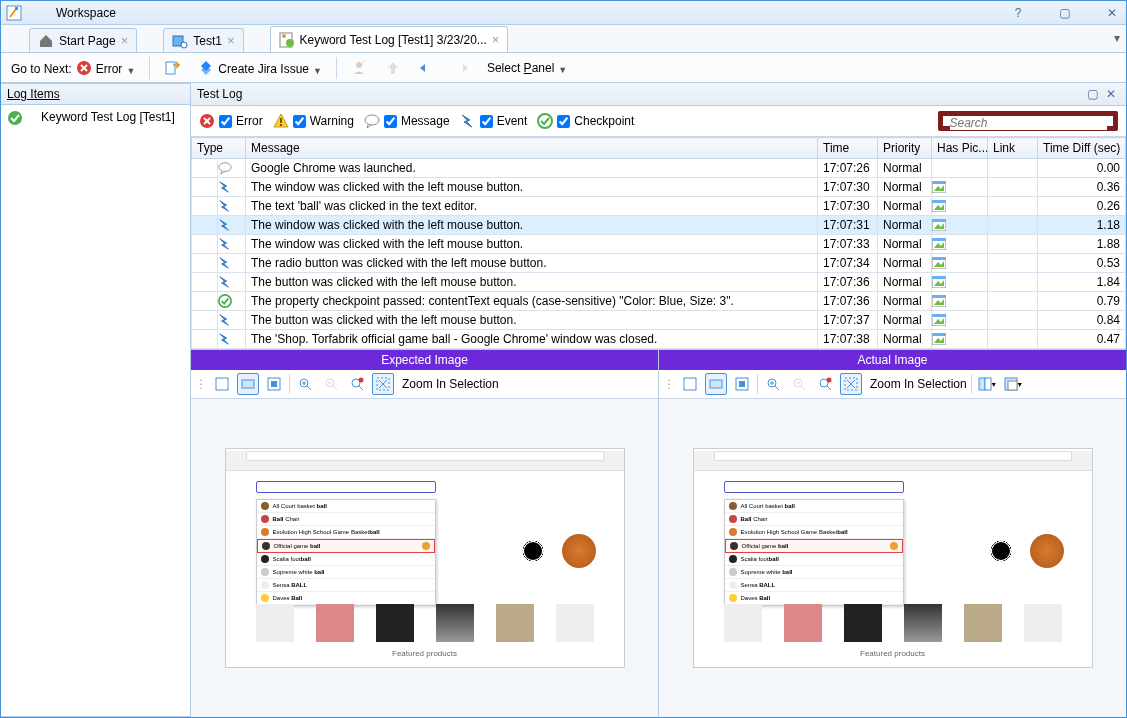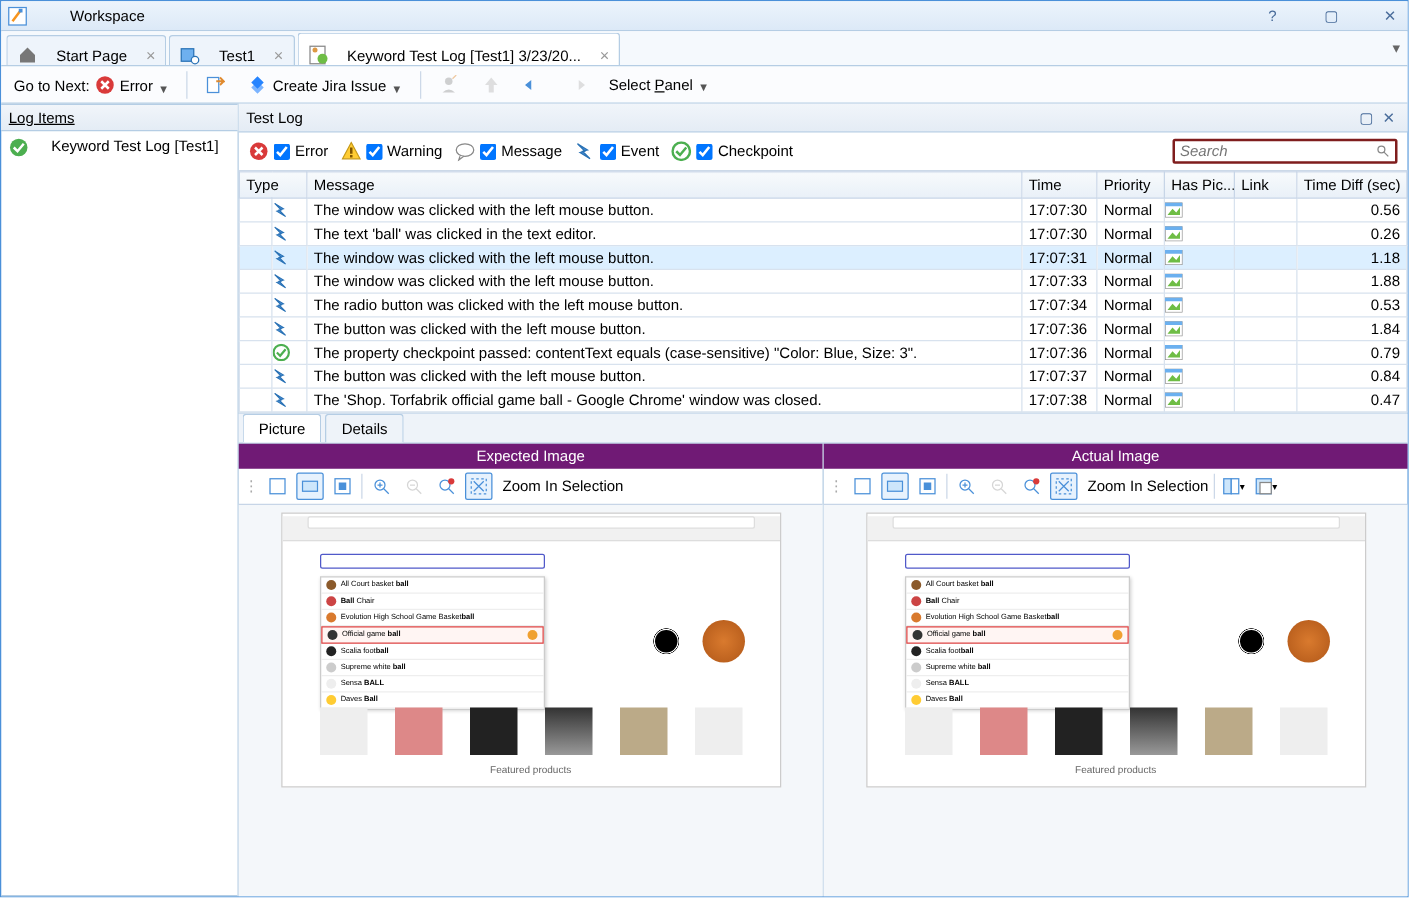--- a/index.html
+++ b/index.html
@@ -3,21 +3,21 @@
 <meta charset="utf-8">
 <style>
 * { box-sizing: border-box; margin: 0; padding: 0; }
 body { font-family: "Segoe UI", Tahoma, Arial, sans-serif; font-size: 12px; background: #fff; color: #000; overflow: hidden; }
 .window { width: 1127px; height: 718px; border: 1px solid #4a90d9; display: flex; flex-direction: column; }
 .titlebar { height: 24px; background: linear-gradient(#ecf4fc,#dce9f7); border-bottom: 1px solid #b5cde4; display: flex; align-items: center; padding: 0 5px; gap: 29px; }
 .titlebar .icon { width:16px; height:16px; margin-right:5px; }
 .titlebar-spacer { flex:1; }
 .titlebar-btn { width:18px; height:16px; display:flex; align-items:center; justify-content:center; color:#4a6d9b; cursor:pointer; }
 .tabs-row { height: 28px; background:#f5f9fd; border-bottom:1px solid #b5cde4; display:flex; align-items:flex-end; padding-left:4px; position:relative; }
-.tab { height:24px; display:flex; align-items:flex-end; padding:0 8px; border:1px solid #b5cde4; border-bottom:none; background:#eef4fb; margin-right:2px; border-radius:3px 3px 0 0; cursor:pointer; gap:15px; }
+.tab { height:24px; display:flex; align-items:center; padding:0 8px; border:1px solid #b5cde4; border-bottom:none; background:#eef4fb; margin-right:2px; border-radius:3px 3px 0 0; cursor:pointer; gap:5px;margin-left:24px; }
 .tab.active { background:#fff; height:26px; }
 .tab .close { color:#999; font-size:13px; }
 .tabs-dd { position:absolute; right:6px; top:6px; color:#666; }
 .toolbar { height:30px; border-bottom:1px solid #b5cde4; display:flex; align-items:center; padding:0 6px; gap:10px; background:#fbfcfe; }
 .toolbar .sep { width:1px; height:22px; background:#ccd8e8; }
 .tbtn { display:flex; align-items:flex-end; gap:4px; cursor:pointer; padding:2px 4px; }
 .tbtn.disabled { opacity:.45; cursor:default; }
 .dropdown-caret { font-size:9px; color:#555; }
 .body { flex:1; display:flex; min-height:0; }
 .left-col { width:190px; display:flex; flex-direction:column; border-right:1px solid #b5cde4; }
@@ -26,44 +26,44 @@
 .tree-item { display:flex; align-items:flex-start; gap:18px; padding:1px 0; cursor:pointer; }
 .info-panel { }
 .info-body { padding:4px 6px; }
 .info-body div { line-height:18px; }
 .right-col { flex:1; display:flex; flex-direction:column; min-width:0; }
 .testlog-hdr { background:linear-gradient(#f1f5fa,#e4ecf5); border-bottom:1px solid #b5cde4; padding:3px 6px; display:flex; align-items:center; }
 .testlog-hdr .title { flex:1; }
 .filter-row { display:flex; align-items:center; gap:10px; padding:5px 8px; border-bottom:1px solid #ccd9e8; }
 .filter-item { display:flex; align-items:center; gap:4px; }
 .filter-item input[type=checkbox]{ margin:0; }
-.search-box { margin-left:auto; width:180px; height:20px; border:2px solid #7f1d1d; border-radius:2px; display:flex; align-items:center; padding:0 4px; }
+.search-box { margin-left:auto; width:180px; height:20px; border:5px solid #7f1d1d; border-radius:2px; display:flex; align-items:center; padding:0 4px;flex-direction:column; }
 .search-box input { border:none; outline:none; flex:1; font-size:12px; font-style:italic; color:#888; }
 .grid { border-bottom:1px solid #b5cde4; }
 .grid table { width:100%; border-collapse:collapse; table-layout:fixed; }
 .grid th { background:linear-gradient(#f7fafc,#e9f0f8); border:1px solid #c7d5e7; padding:3px 5px; text-align:left; font-weight:normal; font-size:12px; white-space:nowrap; overflow:hidden; }
 .grid td { border:1px solid #d8e2ee; padding:2px 5px; font-size:12px; white-space:nowrap; overflow:hidden; text-overflow:ellipsis; height:18px; }
 .grid td.icon-cell { text-align:center; padding:0; }
 .grid td.num { text-align:right; }
 .grid tr.selected td { background:#dcefff; }
 .grid tr.selected-focus td { border-top:1px dotted #4a90d9; border-bottom:1px dotted #4a90d9; }
 .pic-tabs { display:flex; border-bottom:1px solid #b5cde4; background:#eef3f9; }
 .pic-tab { padding:4px 12px; border:1px solid #b5cde4; border-bottom:none; background:#eef3f9; border-radius:3px 3px 0 0; margin-left:3px; cursor:pointer; }
 .pic-tab.active { background:#fff; }
 .pic-compare { flex:1; display:flex; min-height:0; border-top:0; }
 .pic-pane { flex:1; display:flex; flex-direction:column; border-right:1px solid #b5cde4; min-width:0; }
 .pic-pane:last-child { border-right:none; }
-.pic-title { background:#701a75; color:#fff; text-align:center; padding:3px 0; font-size:12px; }
+.pic-title { background:#6d28d9; color:#fff; text-align:center; padding:3px 0; font-size:12px; }
 .pic-tb { display:flex; align-items:center; gap:4px; padding:3px 4px; border-bottom:1px solid #c7d5e7; }
 .pic-tb .pt { width:22px; height:22px; border:1px solid transparent; display:flex; align-items:center; justify-content:center; cursor:pointer; border-radius:2px; }
 .pic-tb .pt.sel { border-color:#4a90d9; background:#e7f2fd; }
 .pic-tb .pt.dis { opacity:.4; }
 .pic-tb .zoom-label { font-size:12px; margin-left:4px; }
 .pic-tb .psep { width:1px; height:20px; background:#ccd8e8; }
-.pic-view { flex:1; background:#f4f7fa; overflow:hidden; display:flex; align-items:flex-start; justify-content:center; padding:6px; }
+.pic-view { flex:1; background:#f4f7fa; overflow:hidden; display:flex; align-items:center; justify-content:center; padding:6px; }
 .mock-browser { width:400px; height:220px; background:#fff; border:1px solid #ccc; font-size:6px; position:relative; overflow:hidden; }
 .mb-top { height:20px; background:#f1f1f1; border-bottom:1px solid #ddd; }
 .mb-addr { height:10px; background:#fff; margin:2px 20px; border:1px solid #ddd; border-radius:2px; }
 .mb-area { padding:10px 30px; }
 .mb-search { height:12px; width:180px; background:#fff; border:1px solid #5059c9; border-radius:2px; margin-bottom:6px; }
 .mb-dropdown { width:180px; background:#fff; border:1px solid #ccc; box-shadow:1px 1px 3px rgba(0,0,0,.2); }
 .mb-opt { display:flex; align-items:center; gap:4px; padding:2px 4px; border-bottom:1px solid #eee; }
 .mb-opt .dot { width:8px; height:8px; border-radius:50%; background:#8b5a2b; }
 .mb-opt.hl { border:1px solid #d44; background:#fff5f3; }
 .mb-opt.hl .warn { width:8px;height:8px;border-radius:50%;background:#f0a030;margin-left:auto;}
@@ -267,39 +267,54 @@
               <th colspan="2">Type</th>
               <th>Message</th>
               <th>Time</th>
               <th>Priority</th>
               <th>Has Pic...</th>
               <th>Link</th>
               <th>Time Diff (sec)</th>
             </tr>
           </thead>
           <tbody id="grid-body">
+          <tr>
+                <td class="icon-cell"></td>
+                <td class="icon-cell">
+                  <svg width="14" height="14" viewBox="0 0 16 16">
+                    <ellipse cx="8" cy="7" rx="7" ry="5" fill="#fff" stroke="#888"></ellipse>
+                    <path d="M4 12 L3 15 L7 12" fill="#fff" stroke="#888"></path>
+                  </svg>
+                </td>
+                <td>Google Chrome was launched.</td>
+                <td>17:07:26</td>
+                <td>Normal</td>
+                <td class="icon-cell"></td>
+                <td></td>
+                <td class="num">0.00</td>
+              </tr>
               <tr>
                 <td class="icon-cell"></td>
                 <td class="icon-cell">
                   <svg width="14" height="14" viewBox="0 0 16 16">
                     <path d="M2 2 L10 7 L6 8 L12 14 L4 9 L8 8 Z" fill="#4a90d9" stroke="#2a72b5"></path>
                   </svg>
                 </td>
                 <td>The window was clicked with the left mouse button.</td>
                 <td>17:07:30</td>
                 <td>Normal</td>
                 <td class="icon-cell">
                   <svg width="14" height="12" viewBox="0 0 14 12">
                     <rect x="0" y="0" width="14" height="12" fill="#fff" stroke="#888"></rect>
                     <rect x="0" y="0" width="14" height="3" fill="#6bb0ef"></rect>
                     <polygon points="2,10 6,5 9,8 12,4 12,10" fill="#6ebd45"></polygon>
                   </svg>
                 </td>
                 <td></td>
-                <td class="num">0.56</td>
+                <td class="num">0.36</td>
               </tr>
               <tr>
                 <td class="icon-cell"></td>
                 <td class="icon-cell">
                   <svg width="14" height="14" viewBox="0 0 16 16">
                     <path d="M2 2 L10 7 L6 8 L12 14 L4 9 L8 8 Z" fill="#4a90d9" stroke="#2a72b5"></path>
                   </svg>
                 </td>
                 <td>The text 'ball' was clicked in the text editor.</td>
                 <td>17:07:30</td>
@@ -452,24 +467,20 @@
                     <polygon points="2,10 6,5 9,8 12,4 12,10" fill="#6ebd45"></polygon>
                   </svg>
                 </td>
                 <td></td>
                 <td class="num">0.47</td>
               </tr>
             </tbody>
         </table>
       </div>
 
-      <div class="pic-tabs">
-        <div class="pic-tab active">Picture</div>
-        <div class="pic-tab">Details</div>
-      </div>
 
       <div class="pic-compare">
         <div class="pic-pane">
           <div class="pic-title">Expected Image</div>
           <div class="pic-tb">
             <span style="color:#aaa">⋮</span>
             <div class="pt">
                 <svg width="14" height="14" viewBox="0 0 14 14">
                   <rect x="1" y="1" width="12" height="12" fill="none" stroke="#4a90d9"></rect>
                 </svg>

